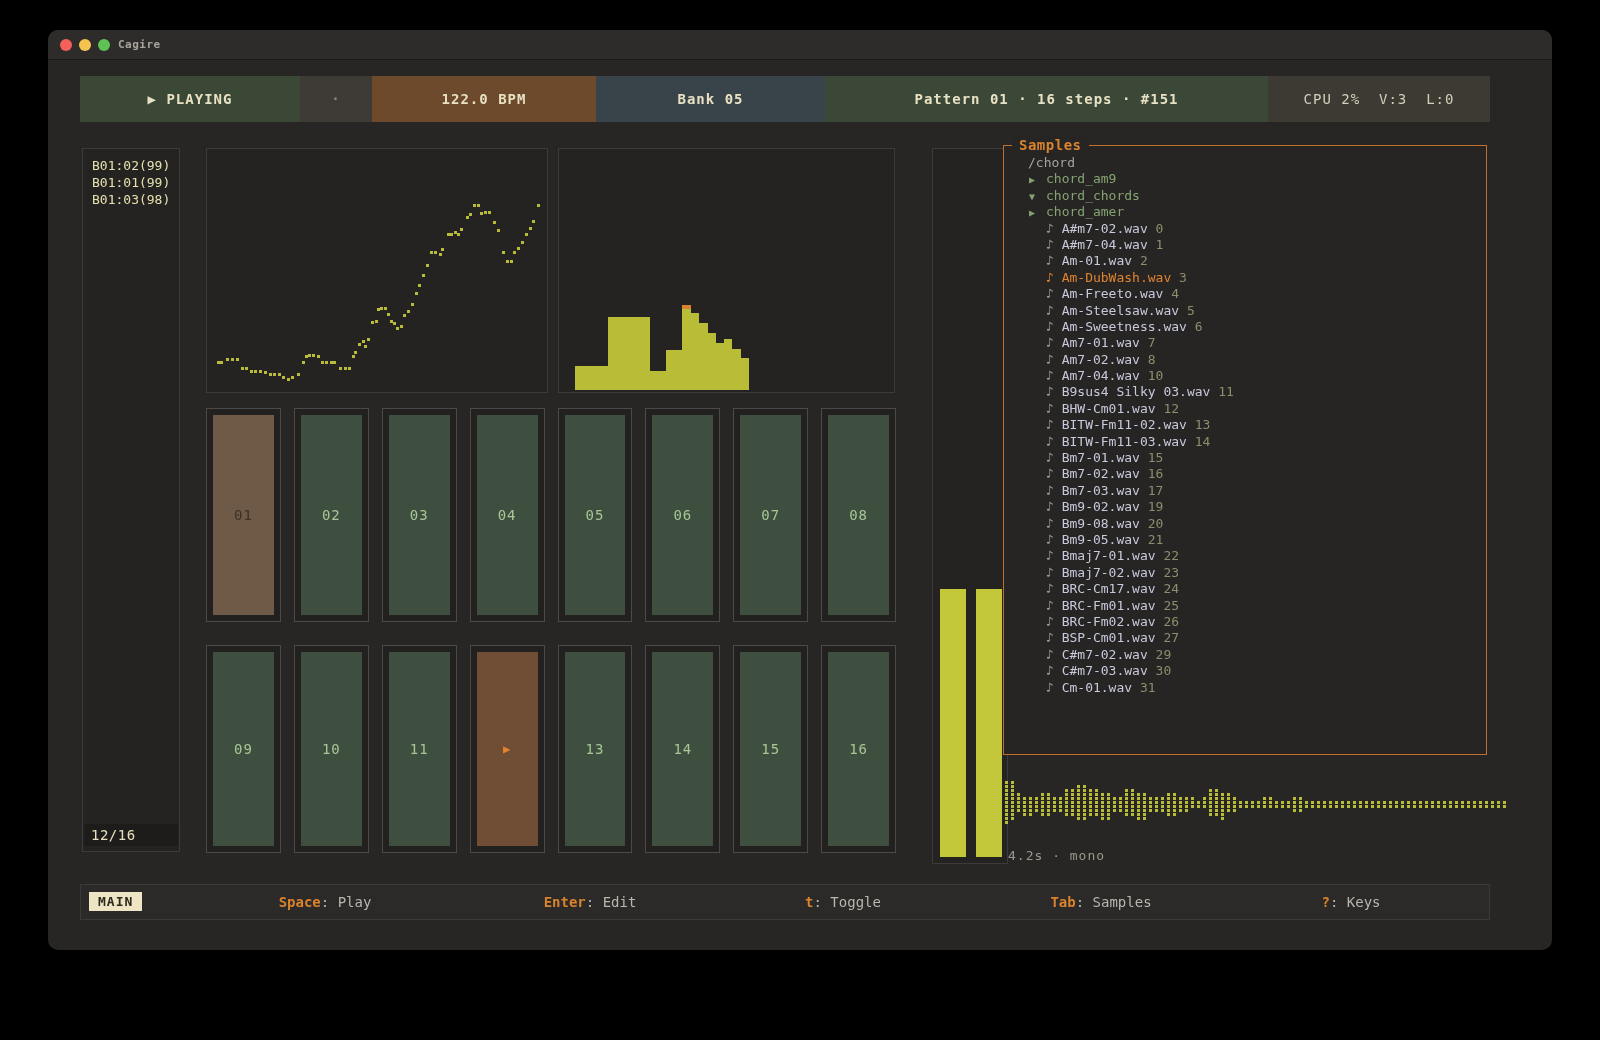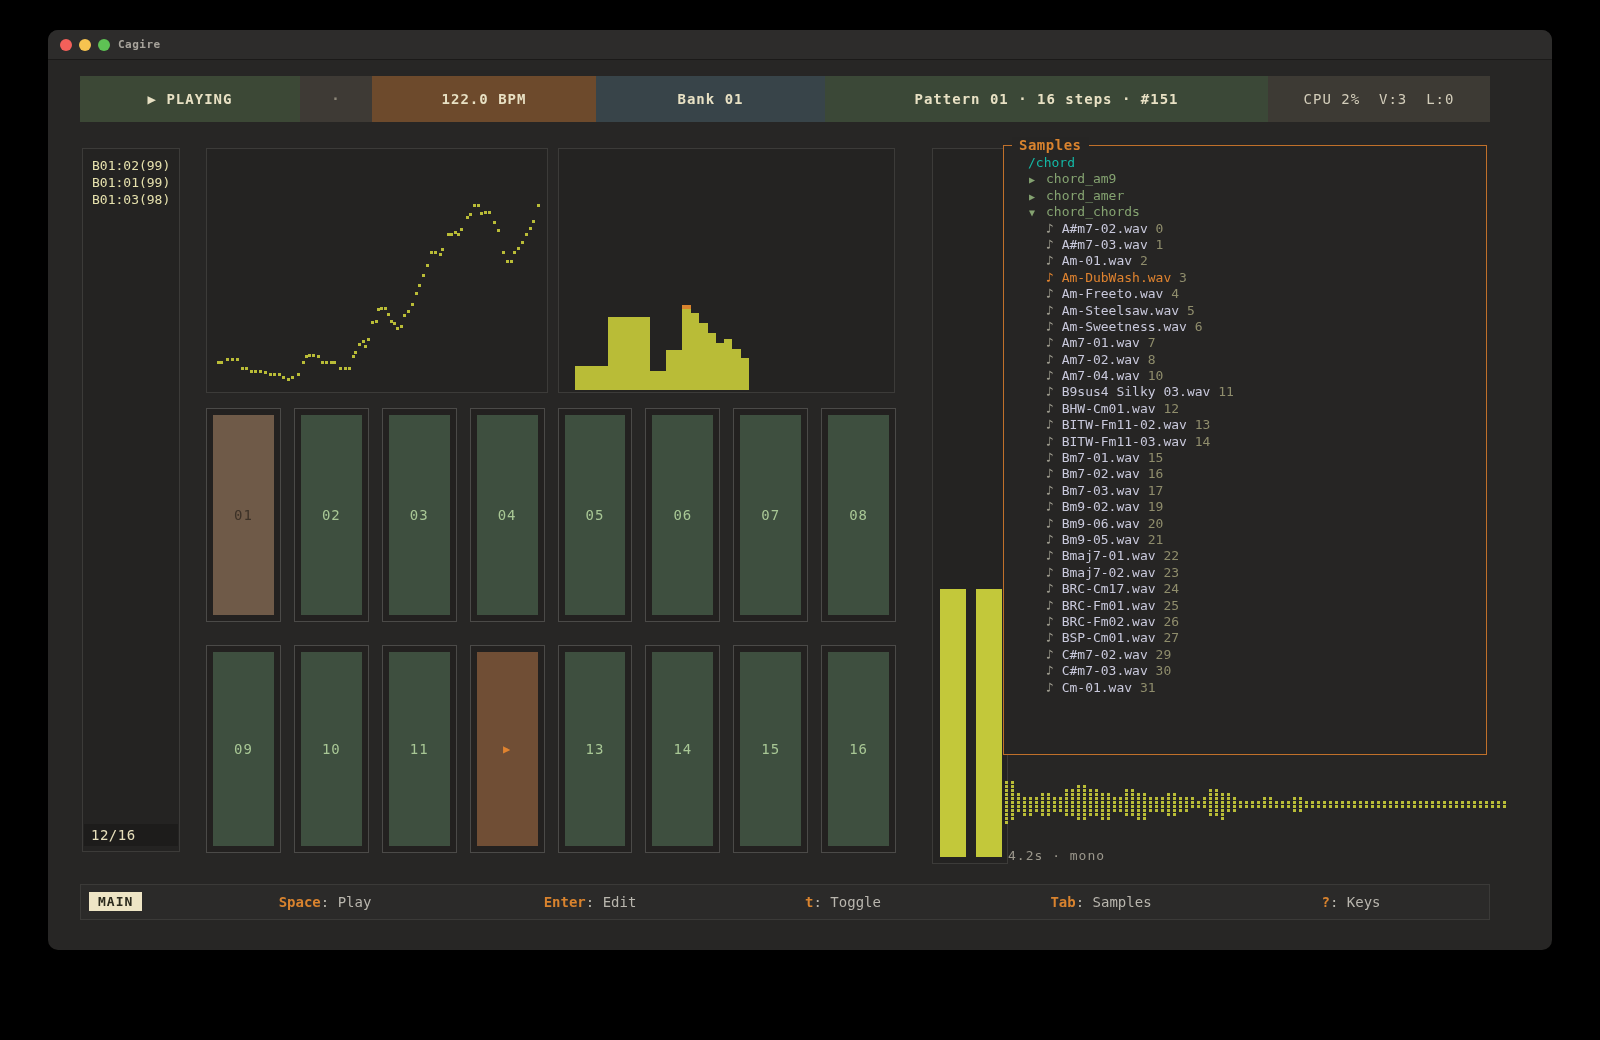--- a/index.html
+++ b/index.html
@@ -62,21 +62,21 @@
   .meter-panel { left:884px; top:118px; width:76px; height:716px; background:#242322; border:1px solid #3c3b39; }
   .vubar { position:absolute; bottom:6px; width:26px; background:#c3c83a; }
 
   
   .samples { position:absolute; left:955px; top:115px; width:484px; height:610px;
              background:#262524; border:1px solid #c0702a; }
   .samples-legend { position:absolute; top:-9px; left:8px; background:#262524; padding:0 7px;
                     color:#d9832e; font-size:14px; font-weight:bold; letter-spacing:.5px; }
   .tree { position:absolute; left:0; top:9px; right:0; bottom:2px; overflow:hidden; font-size:13px; }
   .srow { height:16.4px; line-height:16.4px; white-space:pre; }
-  .row-path { color:#14b8a6; padding-left:24px; }
+  .row-path { color:#a3a3a3; padding-left:24px; }
   .row-folder { color:#85a371; padding-left:25px; }
   .row-folder .arrow { font-size:10px; display:inline-block; width:17px; }
   .row-file { padding-left:42px; }
   .row-file .note { color:#9d9b8e; }
   .row-file .fname { color:#c9c9dc; }
   .row-file .fidx { color:#8f8d6c; }
   .row-file.selected .note, .row-file.selected .fname { color:#e0832f; }
 
   
   .waveform { position:absolute; left:957px; top:733px; width:508px; height:84px; }
@@ -100,21 +100,21 @@
     <span class="traffic t-red"></span>
     <span class="traffic t-yel"></span>
     <span class="traffic t-grn"></span>
     <span class="win-title">Cagire</span>
   </div>
 
   <div class="statusbar">
     <div class="seg seg-transport">▶ PLAYING</div>
     <div class="seg seg-dot">·</div>
     <div class="seg seg-bpm">122.0 BPM</div>
-    <div class="seg seg-bank">Bank 01</div>
+    <div class="seg seg-bank">Bank 05</div>
     <div class="seg seg-pattern">Pattern 01 · 16 steps · #151</div>
     <div class="seg seg-system">CPU 2%  V:3  L:0</div>
   </div>
 
   <div class="panel voices">
     <div class="voices-pad" id="voices-list">
         <div class="voice-row">B01:02(99)</div>
         <div class="voice-row">B01:01(99)</div>
         <div class="voice-row">B01:03(98)</div>
       </div>
@@ -287,41 +287,41 @@
   <div class="panel meter-panel" id="meter-panel">
       <div class="vubar" style="left: 7px; height: 37.5%; background: rgb(195, 200, 58);"></div>
       <div class="vubar" style="left: 43px; height: 37.5%; background: rgb(195, 200, 58);"></div>
     </div>
 
   <div class="samples">
     <span class="samples-legend">Samples</span>
     <div class="tree" id="sample-tree">
         <div class="srow row-path">/chord</div>
         <div class="srow row-folder"><span class="arrow">▶</span><span>chord_am9</span></div>
+        <div class="srow row-folder"><span class="arrow">▼</span><span>chord_chords</span></div>
         <div class="srow row-folder"><span class="arrow">▶</span><span>chord_amer</span></div>
-        <div class="srow row-folder"><span class="arrow">▼</span><span>chord_chords</span></div>
         <div class="srow row-file"><span class="note">♪ </span><span class="fname">A#m7-02.wav </span><span class="fidx">0</span></div>
-        <div class="srow row-file"><span class="note">♪ </span><span class="fname">A#m7-03.wav </span><span class="fidx">1</span></div>
+        <div class="srow row-file"><span class="note">♪ </span><span class="fname">A#m7-04.wav </span><span class="fidx">1</span></div>
         <div class="srow row-file"><span class="note">♪ </span><span class="fname">Am-01.wav </span><span class="fidx">2</span></div>
         <div class="srow row-file selected"><span class="note">♪ </span><span class="fname">Am-DubWash.wav </span><span class="fidx">3</span></div>
         <div class="srow row-file"><span class="note">♪ </span><span class="fname">Am-Freeto.wav </span><span class="fidx">4</span></div>
         <div class="srow row-file"><span class="note">♪ </span><span class="fname">Am-Steelsaw.wav </span><span class="fidx">5</span></div>
         <div class="srow row-file"><span class="note">♪ </span><span class="fname">Am-Sweetness.wav </span><span class="fidx">6</span></div>
         <div class="srow row-file"><span class="note">♪ </span><span class="fname">Am7-01.wav </span><span class="fidx">7</span></div>
         <div class="srow row-file"><span class="note">♪ </span><span class="fname">Am7-02.wav </span><span class="fidx">8</span></div>
         <div class="srow row-file"><span class="note">♪ </span><span class="fname">Am7-04.wav </span><span class="fidx">10</span></div>
         <div class="srow row-file"><span class="note">♪ </span><span class="fname">B9sus4 Silky 03.wav </span><span class="fidx">11</span></div>
         <div class="srow row-file"><span class="note">♪ </span><span class="fname">BHW-Cm01.wav </span><span class="fidx">12</span></div>
         <div class="srow row-file"><span class="note">♪ </span><span class="fname">BITW-Fm11-02.wav </span><span class="fidx">13</span></div>
         <div class="srow row-file"><span class="note">♪ </span><span class="fname">BITW-Fm11-03.wav </span><span class="fidx">14</span></div>
         <div class="srow row-file"><span class="note">♪ </span><span class="fname">Bm7-01.wav </span><span class="fidx">15</span></div>
         <div class="srow row-file"><span class="note">♪ </span><span class="fname">Bm7-02.wav </span><span class="fidx">16</span></div>
         <div class="srow row-file"><span class="note">♪ </span><span class="fname">Bm7-03.wav </span><span class="fidx">17</span></div>
         <div class="srow row-file"><span class="note">♪ </span><span class="fname">Bm9-02.wav </span><span class="fidx">19</span></div>
-        <div class="srow row-file"><span class="note">♪ </span><span class="fname">Bm9-06.wav </span><span class="fidx">20</span></div>
+        <div class="srow row-file"><span class="note">♪ </span><span class="fname">Bm9-08.wav </span><span class="fidx">20</span></div>
         <div class="srow row-file"><span class="note">♪ </span><span class="fname">Bm9-05.wav </span><span class="fidx">21</span></div>
         <div class="srow row-file"><span class="note">♪ </span><span class="fname">Bmaj7-01.wav </span><span class="fidx">22</span></div>
         <div class="srow row-file"><span class="note">♪ </span><span class="fname">Bmaj7-02.wav </span><span class="fidx">23</span></div>
         <div class="srow row-file"><span class="note">♪ </span><span class="fname">BRC-Cm17.wav </span><span class="fidx">24</span></div>
         <div class="srow row-file"><span class="note">♪ </span><span class="fname">BRC-Fm01.wav </span><span class="fidx">25</span></div>
         <div class="srow row-file"><span class="note">♪ </span><span class="fname">BRC-Fm02.wav </span><span class="fidx">26</span></div>
         <div class="srow row-file"><span class="note">♪ </span><span class="fname">BSP-Cm01.wav </span><span class="fidx">27</span></div>
         <div class="srow row-file"><span class="note">♪ </span><span class="fname">C#m7-02.wav </span><span class="fidx">29</span></div>
         <div class="srow row-file"><span class="note">♪ </span><span class="fname">C#m7-03.wav </span><span class="fidx">30</span></div>
         <div class="srow row-file"><span class="note">♪ </span><span class="fname">Cm-01.wav </span><span class="fidx">31</span></div>

